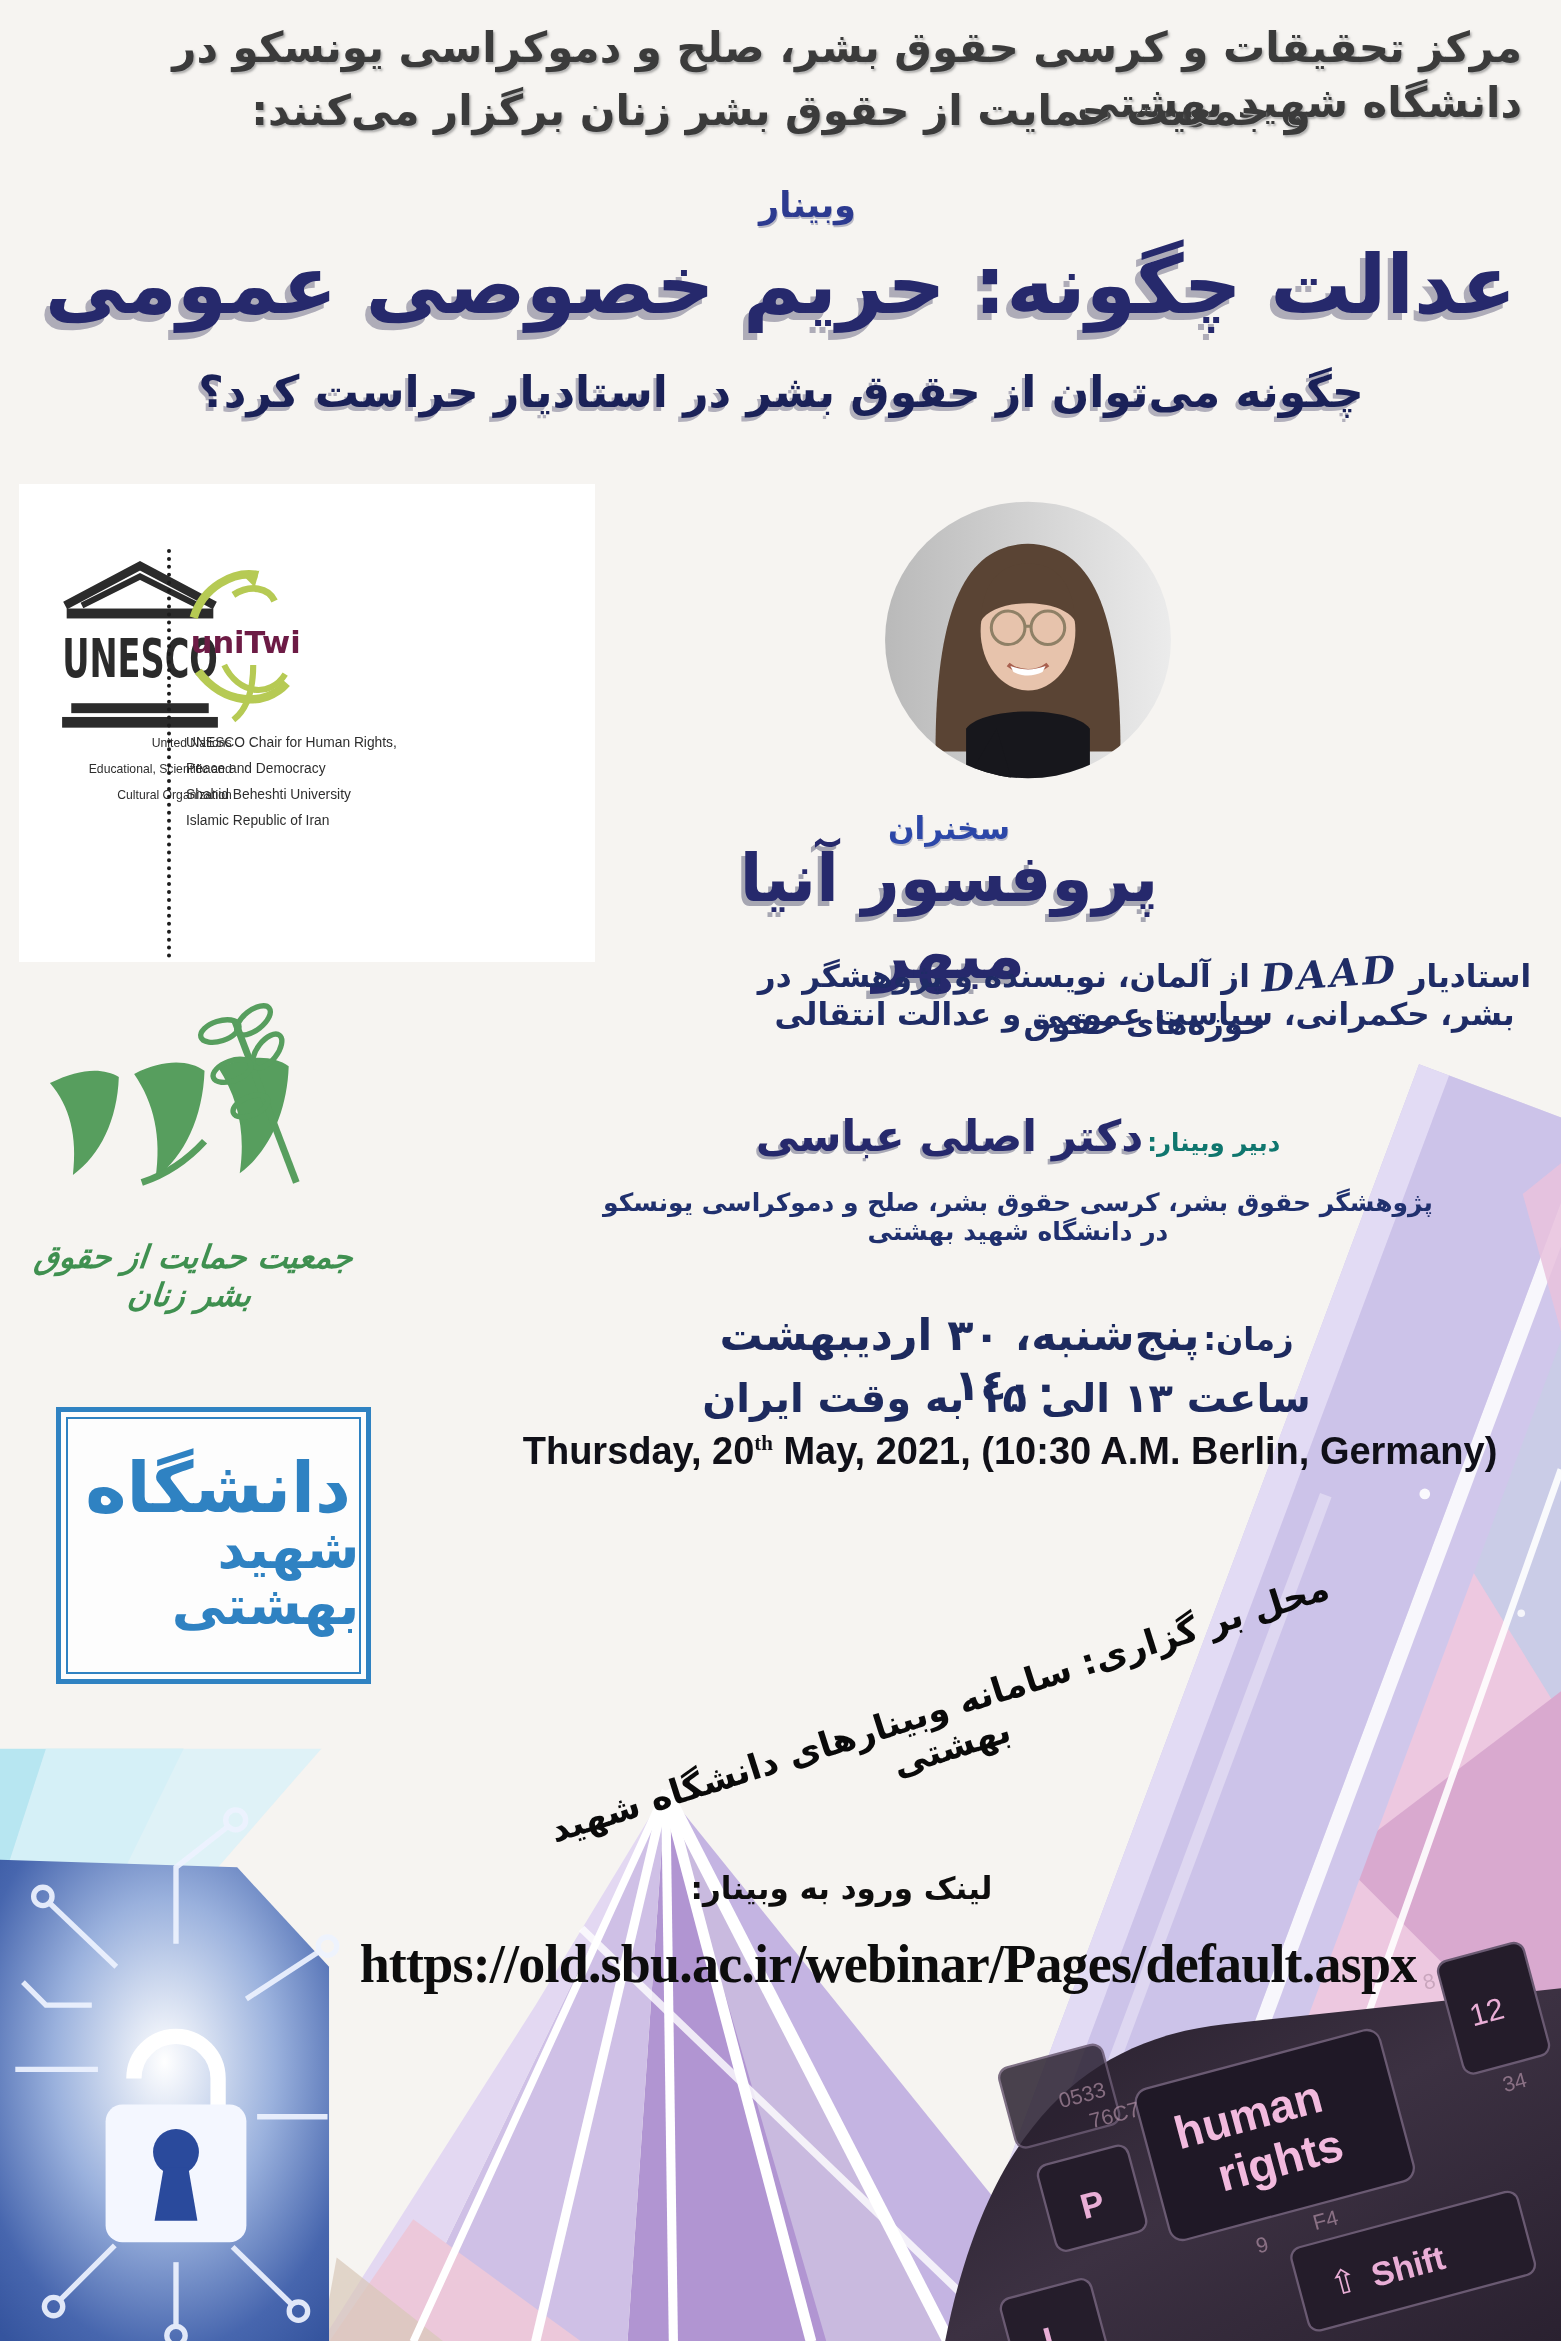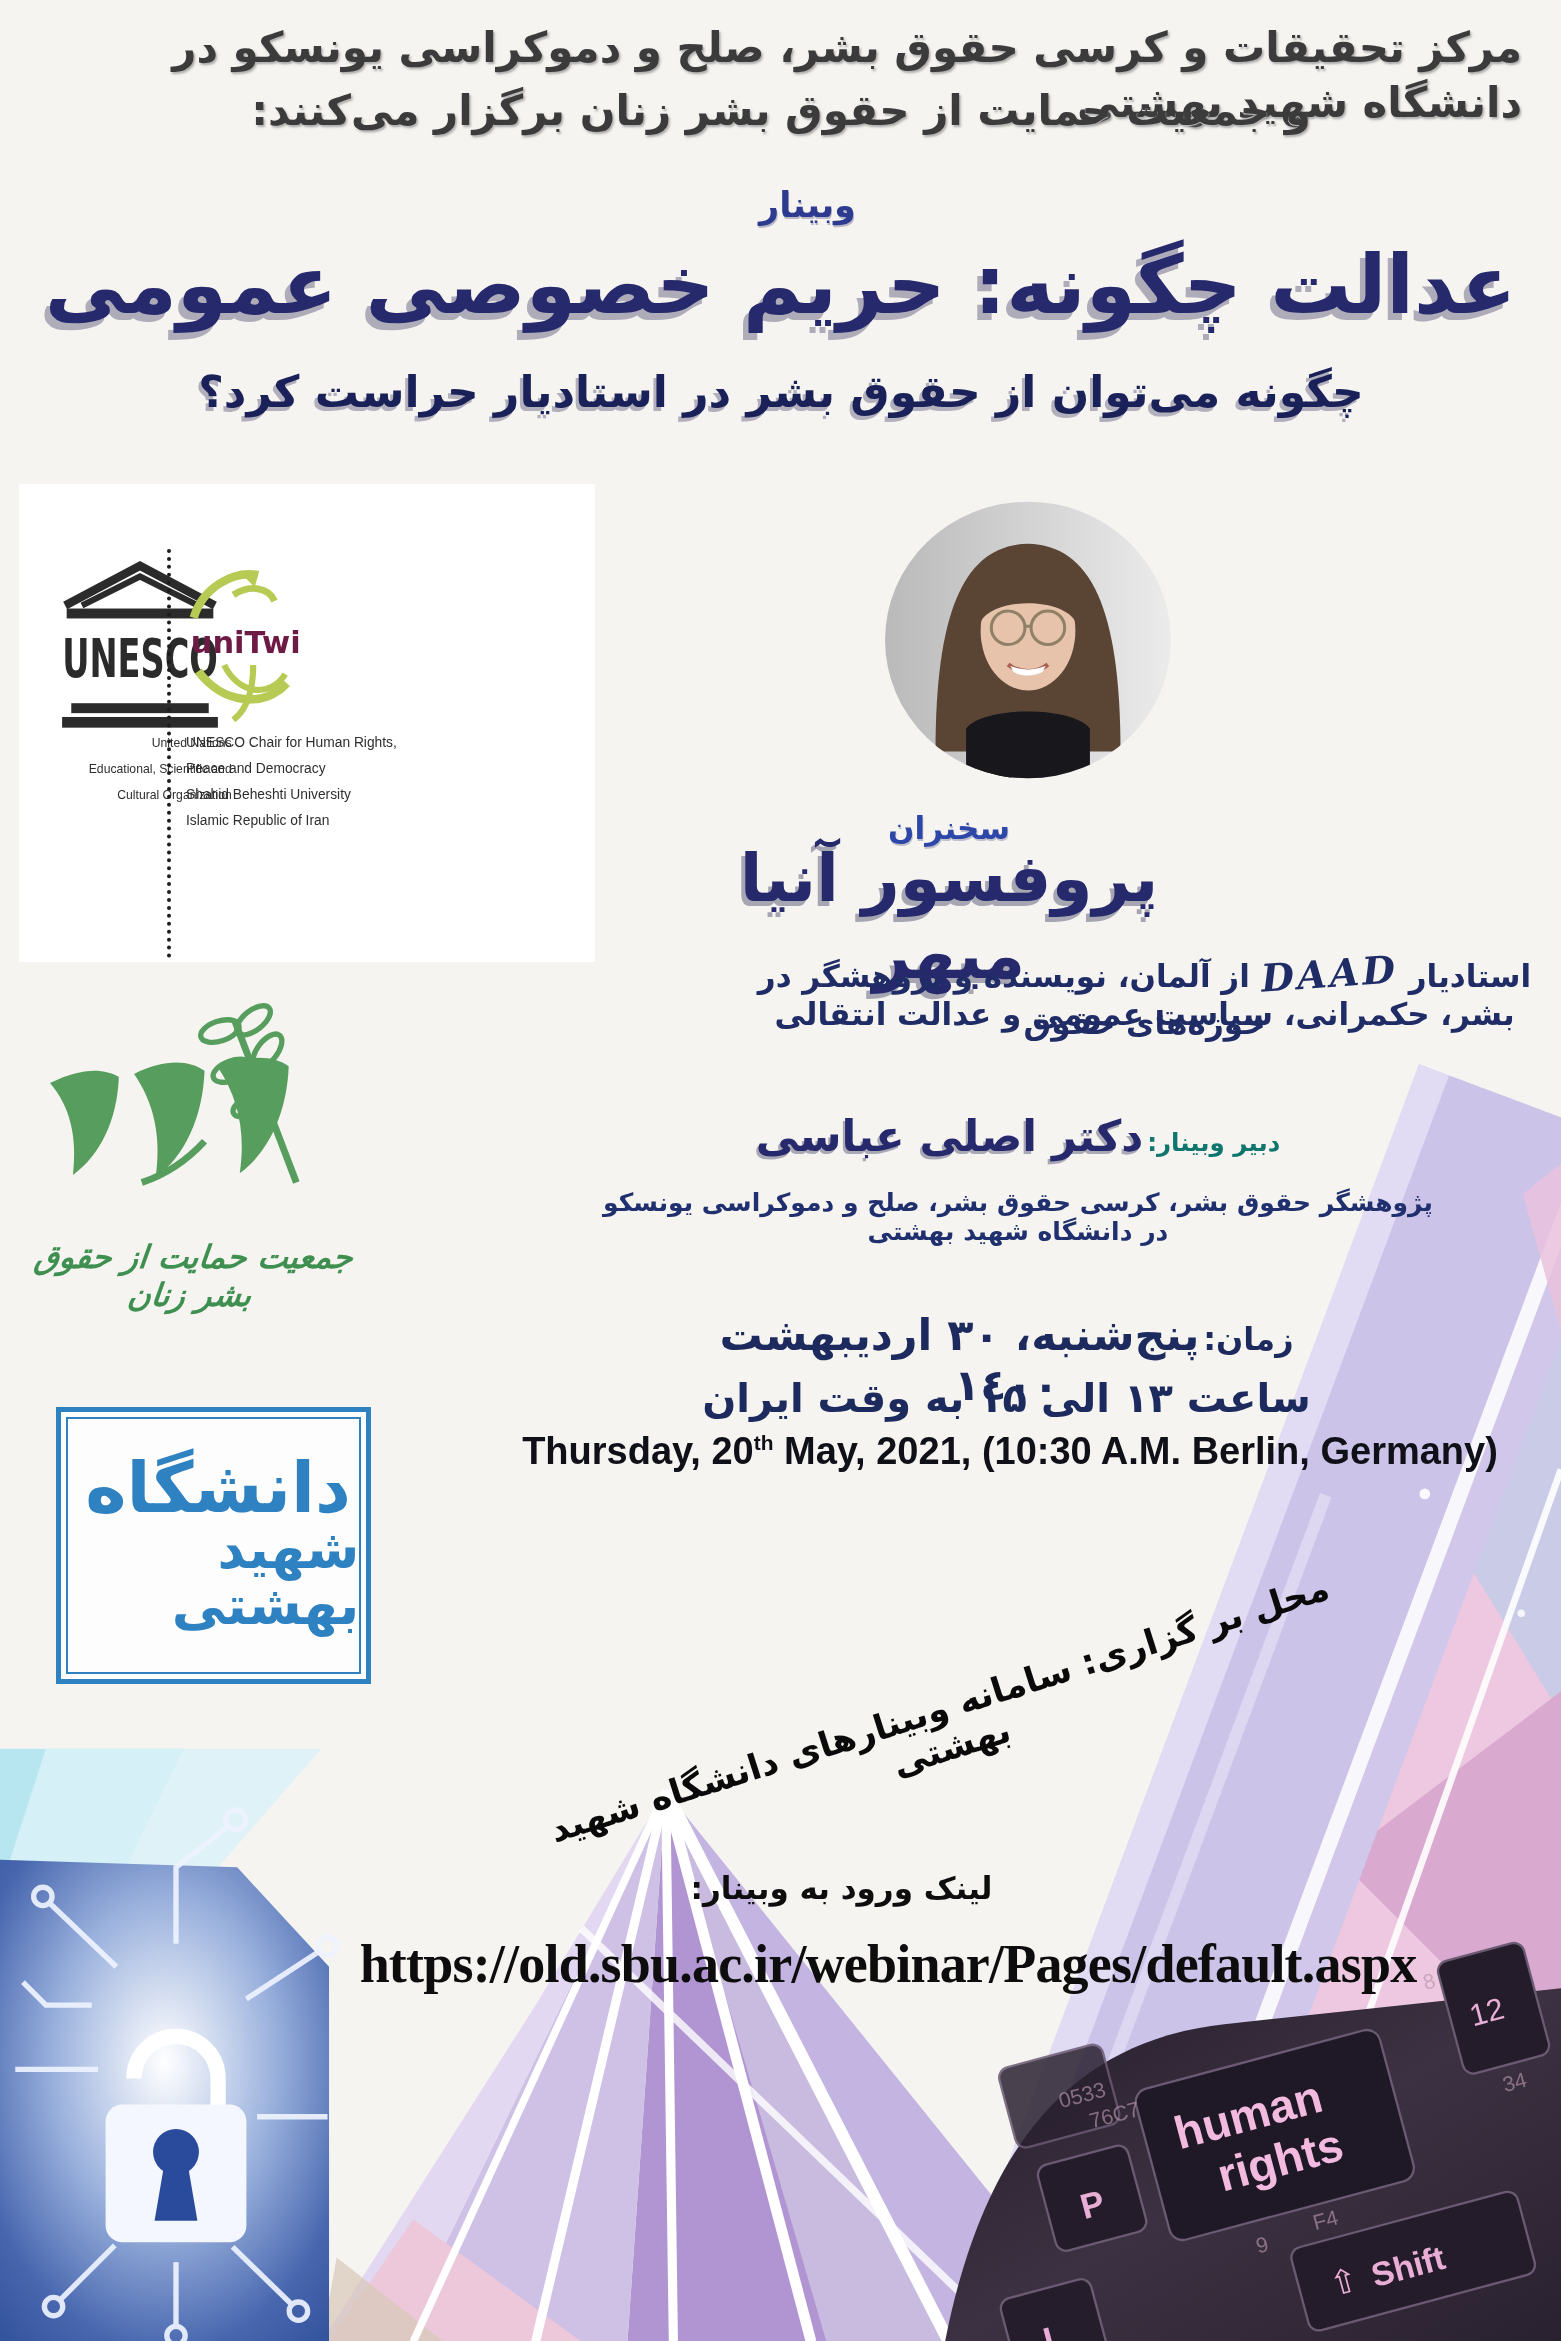--- a/index.html
+++ b/index.html
@@ -70,21 +70,21 @@
   }
   .mod-aff{color:#20306e;font-weight:bold;font-size:25px;}
 
   
   .sch-label{color:#1d2a5e;font-weight:bold;font-size:32px;}
   .sch-strong{color:#1d2a5e;font-weight:bold;font-size:43px;}
   .sch-time{color:#1d2a5e;font-weight:bold;font-size:40px;}
   .sch-en{
     font-family:"Liberation Sans",sans-serif;color:#101018;font-weight:bold;font-size:38px;
   }
-  .sch-en sup{font-size:.55em;}
+  .sch-en sup{font-size:.55em;font-family:Liberation Serif, serif;}
 
   
   .venue{
     color:#0a0a0a;font-weight:bold;font-size:35px;
     transform:rotate(-17.5deg);transform-origin:center;
   }
   .link-label{color:#0e0e0e;font-weight:bold;font-size:31px;}
   .url{
     font-family:"Liberation Serif","DejaVu Serif",serif;font-weight:bold;
     color:#0d0d0d;font-size:54px;letter-spacing:-0.8px;

